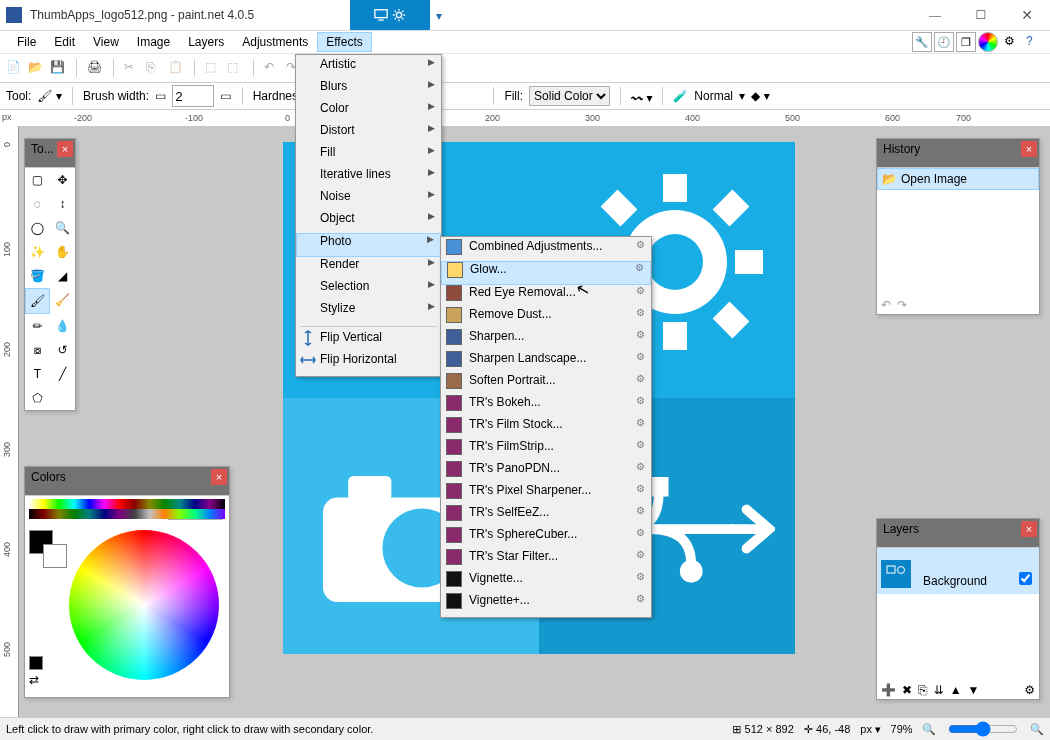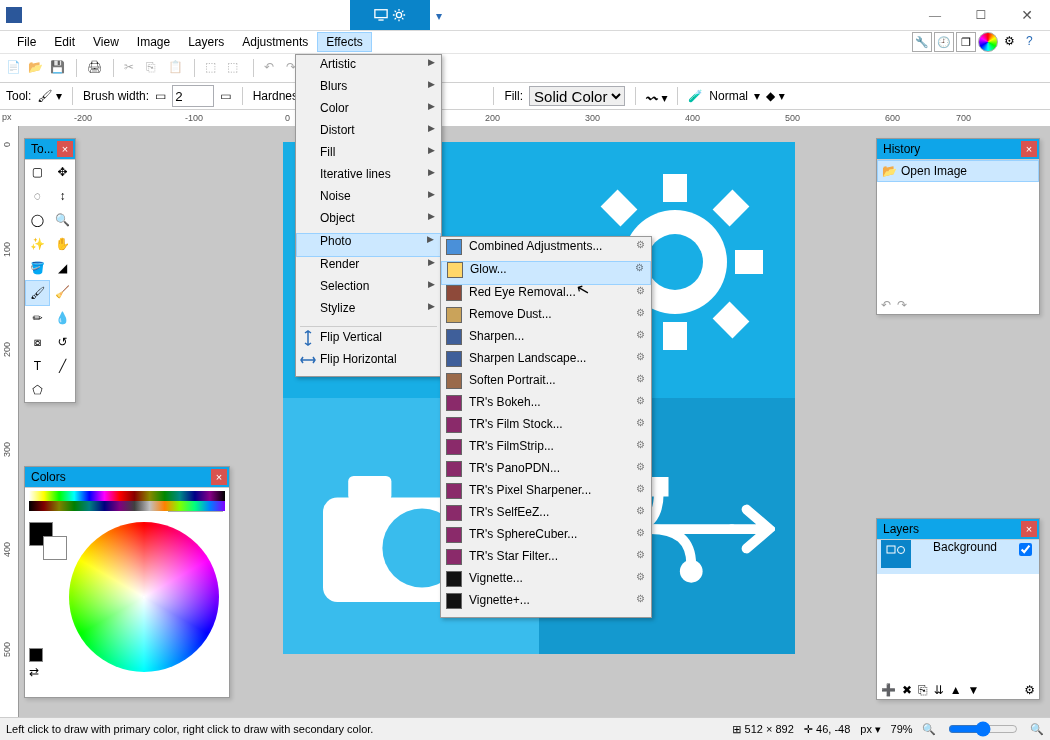--- a/index.html
+++ b/index.html
@@ -17,40 +17,40 @@
 .menu-right-icons{position:absolute;right:8px;top:0;height:22px;display:flex;align-items:center;gap:2px}
 .sqicon{width:18px;height:18px;border:1px solid #aaa;display:flex;align-items:center;justify-content:center;font-size:11px;background:#fff}
 .util-icon{width:16px;height:16px;margin-left:4px}
 .toolbar{height:28px;border-bottom:1px solid #d0d0d0;padding-left:6px;display:flex;align-items:center;gap:6px}
 .tb-ico{width:16px;height:16px;opacity:.85}
 .tb-ico.dis{opacity:.35}
 .sep{width:1px;height:18px;background:#ccc;margin:0 4px}
 .options-bar{height:26px;border-bottom:1px solid #d0d0d0;display:flex;align-items:center;padding-left:6px;gap:6px}
 .label{color:#000}
 .num-input{width:36px;height:18px;border:1px solid #abadb3}
-select.fill-sel{height:20px;border:1px solid #abadb3;font-size:15px}
+select.fill-sel{height:20px;border:1px solid #abadb3;font-size:12px}
 .ruler-top{height:18px;background:#fff;border-bottom:1px solid #999;position:relative;font-size:9px;color:#555}
 .ruler-top .tick{position:absolute;top:3px}
 .canvas-area{position:absolute;left:0;top:126px;right:0;bottom:22px;background:#c8c8c8}
 .ruler-left{position:absolute;left:0;top:0;width:18px;bottom:0;background:#fff;border-right:1px solid #999;font-size:9px;color:#555}
 .ruler-left .tick{position:absolute;left:2px;writing-mode:vertical-rl;transform:rotate(180deg)}
 .canvas-img{position:absolute;left:283px;top:16px;width:512px;height:512px;background:#18aee5}
 .panel{position:absolute;background:#fff;border:1px solid #9a9a9a;box-shadow:2px 2px 4px rgba(0,0,0,.15)}
-.panel-title{height:20px;background:#0ea5e9;border-bottom:1px solid #ccc;display:flex;align-items:center;justify-content:space-between;padding:0 2px 0 6px;font-size:12px}
+.panel-title{height:20px;background:#737373;border-bottom:1px solid #ccc;display:flex;align-items:center;justify-content:space-between;padding:0 2px 8px 6px;font-size:12px}
 .panel-close{width:16px;height:16px;background:#d9534f;color:#fff;display:flex;align-items:center;justify-content:center;font-size:11px;line-height:1}
 .tools-panel{left:24px;top:138px;width:50px}
 .tools-grid{display:grid;grid-template-columns:1fr 1fr}
 .tool-cell{height:24px;display:flex;align-items:center;justify-content:center}
 .tool-cell.sel{background:#cce8ff;border:1px solid #99d1ff}
 .history-panel{right:10px;top:138px;width:162px;height:175px}
 .history-body{padding:0}
 .history-row{display:flex;align-items:center;gap:4px;height:20px;padding-left:4px;background:#cce8ff;border:1px solid #99d1ff}
 .history-footer{position:absolute;bottom:2px;left:4px;display:flex;gap:6px;opacity:.4}
 .layers-panel{right:10px;top:518px;width:162px;height:180px}
-.layer-row{display:flex;align-items:flex-start;height:34px;background:#cce8ff;gap:22px;padding:0 4px}
+.layer-row{display:flex;align-items:flex-end;height:34px;background:#cce8ff;gap:12px;padding:6px 4px}
 .layer-thumb{width:30px;height:28px;background:#0a84c9;display:flex;align-items:center;justify-content:center}
 .layer-check{margin-left:auto}
 .layers-footer{position:absolute;bottom:2px;left:4px;right:4px;display:flex;gap:6px}
 .colors-panel{left:24px;top:466px;width:204px;height:230px}
 .colors-body{padding:4px;position:relative}
 .more-btn{height:20px;border:1px solid #adadad;padding:2px 6px;font-size:11px;background:#efefef}
 .color-wheel{width:150px;height:150px;border-radius:50%;background:conic-gradient(red,magenta,blue,cyan,lime,yellow,red);position:absolute;left:44px;top:34px}
 .color-wheel::after{content:"";position:absolute;inset:0;border-radius:50%;background:radial-gradient(circle,#fff 0%,rgba(255,255,255,0)68%)}
 .swatch-black{width:22px;height:22px;background:#000;border:1px solid #888;position:absolute;left:4px;top:34px}
 .swatch-white{width:22px;height:22px;background:#fff;border:1px solid #888;position:absolute;left:18px;top:48px}
@@ -73,20 +73,21 @@
 .prim-sel{height:19px;border:1px solid #abadb3;font-size:11px;width:104px}
 .flip-ico{width:16px;height:16px}
 svg{display:block}
 .slider{width:70px}
 </style>
 </head>
 <body>
 
 <div class="title-bar">
   <span class="app-icon"></span>
+  <span class="title-text">ThumbApps_logo512.png - paint.net 4.0.5</span>
   <div class="tab-doc">
     <svg class="tb-icon" viewBox="0 0 16 16">
         <rect x="1" y="2" width="14" height="9" fill="none" stroke="#fff" stroke-width="1.5"></rect>
         <rect x="5" y="13" width="6" height="1.5" fill="#fff"></rect>
       </svg>
     <svg class="tb-icon" viewBox="0 0 16 16">
         <circle cx="8" cy="8" r="3" fill="none" stroke="#fff" stroke-width="1.5"></circle>
         <path d="M8 1v2M8 13v2M1 8h2M13 8h2M3 3l1.5 1.5M11.5 11.5L13 13M3 13l1.5-1.5M11.5 4.5L13 3" stroke="#fff" stroke-width="1.5"></path>
       </svg>
   </div>

